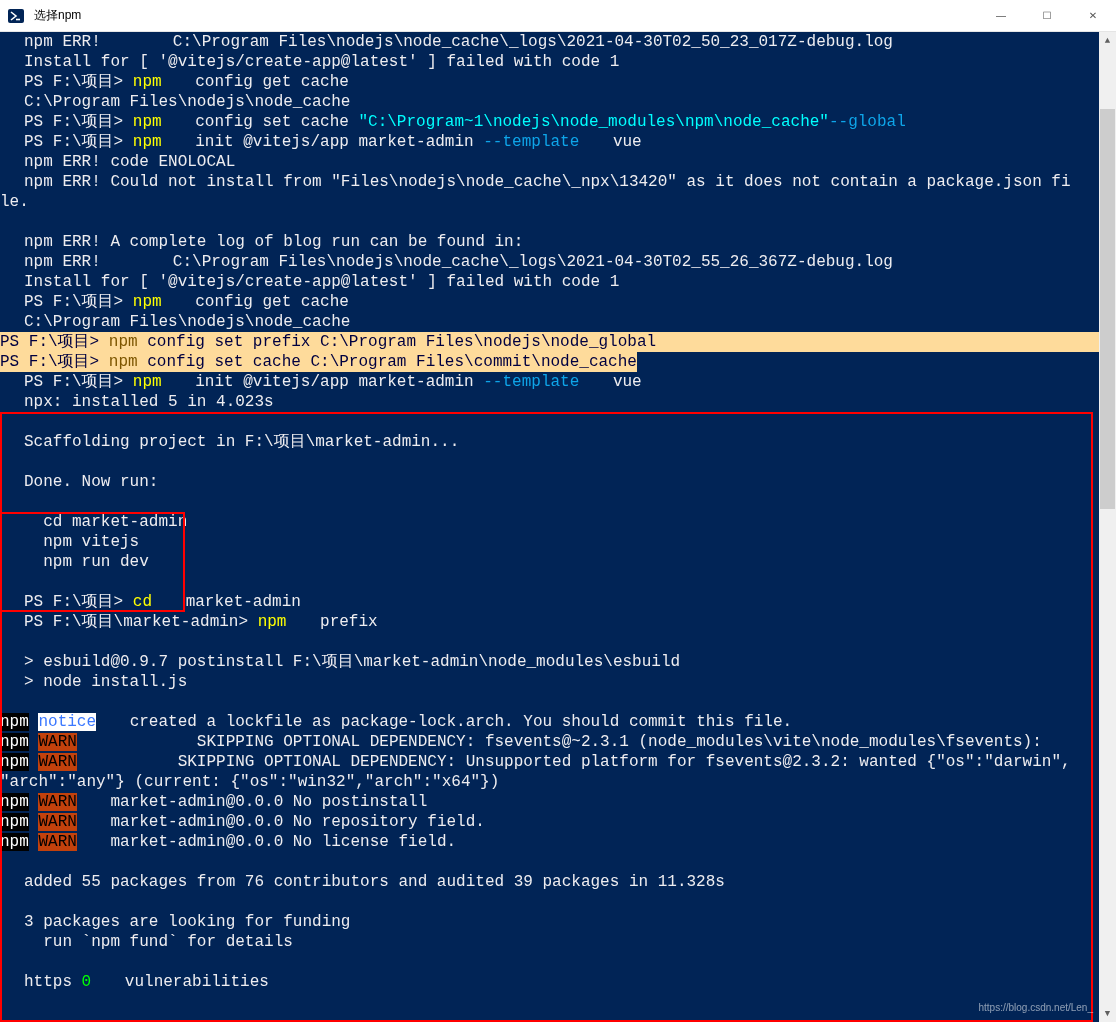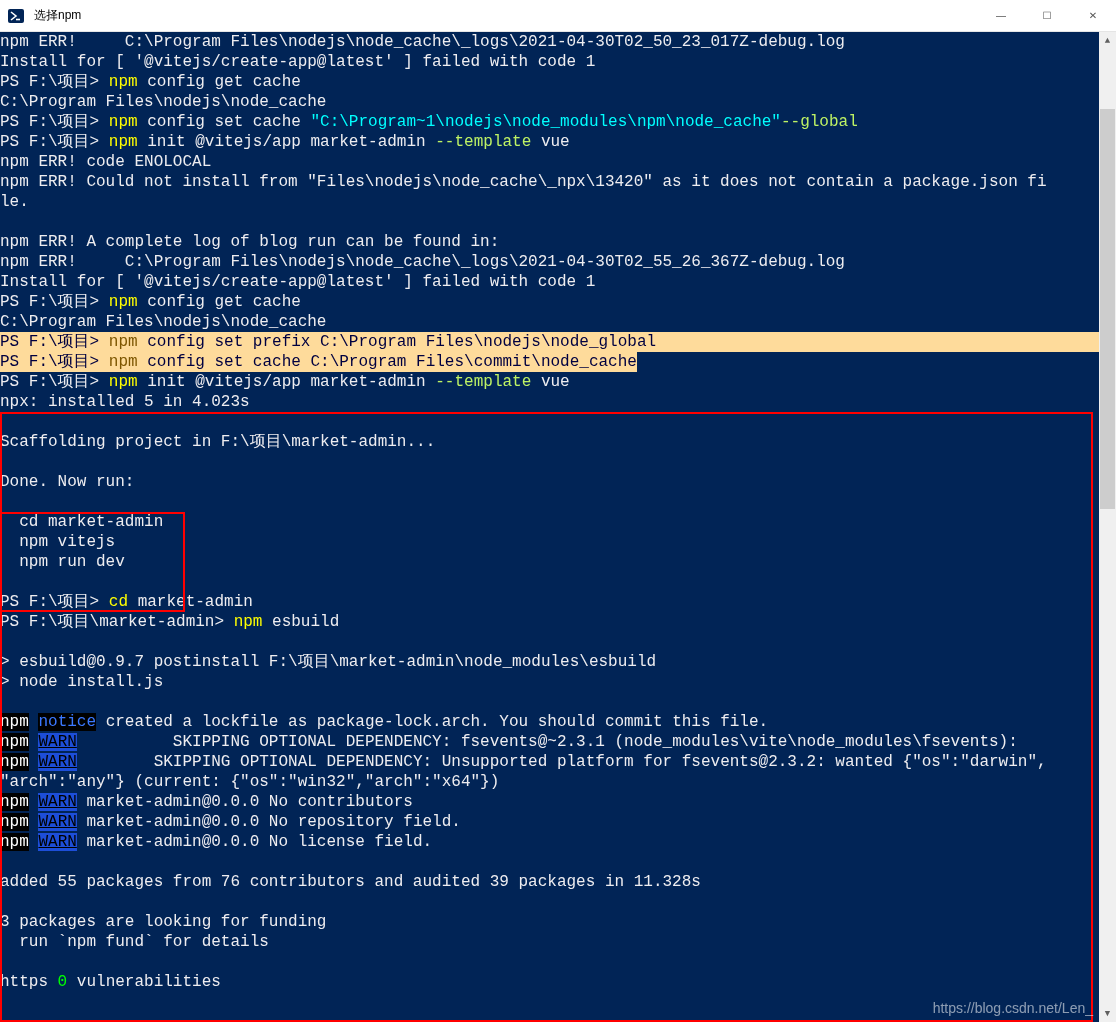--- a/index.html
+++ b/index.html
@@ -10,33 +10,33 @@
   .titlebar .ps-icon { width: 16px; height: 16px; }
   .titlebar .title { flex: 1; font-family: "Segoe UI", Tahoma, sans-serif; font-size: 12px; color: #000; padding-left: 2px; }
   .sysbtns { display: flex; height: 100%; }
   .sysbtn { width: 46px; height: 100%; display: flex; align-items: center; justify-content: center; color: #555; font-family: "Segoe UI Symbol", sans-serif; font-size: 10px; }
   .client { flex: 1; display: flex; background: #012456; position: relative; }
   .terminal { flex: 1; position: relative; color: #eeedf0; white-space: pre; line-height: 20px; font-size: 16px; letter-spacing: 0; padding: 0; }
   .scrollbar { width: 17px; background: #f0f0f0; display: flex; flex-direction: column; }
   .sb-btn { height: 17px; background: #f0f0f0; display:flex; align-items:center; justify-content:center; color:#606060; font-size:9px; }
   .sb-track { flex: 1; background: #f0f0f0; position: relative; }
   .sb-thumb { position: absolute; left: 1px; right: 1px; top: 60px; height: 400px; background: #cdcdcd; }
-  .c-white { color: #eeedf0; }
+  .c-white { color: #eeedf0; padding-left: 24px; }
   .c-cyan { color: #00ffff; }
   .c-yellow { color: #ffff00; }
-  .c-darkgray { color: #bef264; margin-top: 40px; }
+  .c-darkgray { color: #0ea5e9; margin-top: 40px; }
   .c-green { color: #00ff00; }
   .hl-yellow { background: #fedb9b; color: #000040; display:inline-block; }
   .hl-yellow .c-yellow { color: #7d5600; }
-  .tag-notice { background: #000000; color: #3b78ff; padding: 0; }
-  .tag-warn { background: #1d4ed8; color: #000000; text-decoration: underline; }
+  .tag-notice { background: #ffffff; color: #3b78ff; padding: 0; }
+  .tag-warn { background: #c2410c; color: #000000; }
   .npm-black { background:#000; color:#fff; }
   .red-border-big { position: absolute; border: 2px solid #ff0000; pointer-events: none; }
   .red-border-small { position: absolute; border: 2px solid #ff0000; pointer-events: none; }
-  .watermark { position: absolute; right: 6px; bottom: 4px; color: rgba(255,255,255,0.55); font-family: "Segoe UI", sans-serif; font-size: 14px; }
+  .watermark { position: absolute; right: 6px; bottom: 4px; color: rgba(255,255,255,0.55); font-family: "Segoe UI", sans-serif; font-size: 10px; }
   
   .terminal-inner { position:absolute; inset:0; padding:0; }
 </style>
 </head>
 <body>
 
 <div class="window">
   <div class="titlebar">
     <div class="icon-holder">
       <svg class="ps-icon" viewBox="0 0 16 16">
@@ -77,30 +77,30 @@
 <span></span>
 <span class="c-white">Scaffolding project in F:\项目\market-admin...</span>
 <span></span>
 <span class="c-white">Done. Now run:</span>
 <span></span>
 <span class="c-white">  cd market-admin</span>
 <span class="c-white">  npm vitejs</span>
 <span class="c-white">  npm run dev</span>
 <span></span>
 <span class="c-white">PS F:\项目&gt; </span><span class="c-yellow">cd </span><span class="c-white">market-admin</span>
-<span class="c-white">PS F:\项目\market-admin&gt; </span><span class="c-yellow">npm </span><span class="c-white">esbuild</span>
+<span class="c-white">PS F:\项目\market-admin&gt; </span><span class="c-yellow">npm </span><span class="c-white">prefix</span>
 <span></span>
 <span class="c-white">&gt; esbuild@0.9.7 postinstall F:\项目\market-admin\node_modules\esbuild</span>
 <span class="c-white">&gt; node install.js</span>
 <span></span>
 <span class="npm-black">npm</span> <span class="tag-notice">notice</span><span class="c-white"> created a lockfile as package-lock.arch. You should commit this file.</span>
 <span class="npm-black">npm</span> <span class="tag-warn">WARN</span><span class="c-white">          SKIPPING OPTIONAL DEPENDENCY: fsevents@~2.3.1 (node_modules\vite\node_modules\fsevents):</span>
 <span class="npm-black">npm</span> <span class="tag-warn">WARN</span><span class="c-white">        SKIPPING OPTIONAL DEPENDENCY: Unsupported platform for fsevents@2.3.2: wanted {"os":"darwin",
 "arch":"any"} (current: {"os":"win32","arch":"x64"})</span>
-<span class="npm-black">npm</span> <span class="tag-warn">WARN</span><span class="c-white"> market-admin@0.0.0 No contributors</span>
+<span class="npm-black">npm</span> <span class="tag-warn">WARN</span><span class="c-white"> market-admin@0.0.0 No postinstall</span>
 <span class="npm-black">npm</span> <span class="tag-warn">WARN</span><span class="c-white"> market-admin@0.0.0 No repository field.</span>
 <span class="npm-black">npm</span> <span class="tag-warn">WARN</span><span class="c-white"> market-admin@0.0.0 No license field.</span>
 <span></span>
 <span class="c-white">added 55 packages from 76 contributors and audited 39 packages in 11.328s</span>
 <span></span>
 <span class="c-white">3 packages are looking for funding</span>
 <span class="c-white">  run `npm fund` for details</span>
 <span></span>
 <span class="c-white">https </span><span class="c-green">0</span><span class="c-white"> vulnerabilities</span></div>
 

